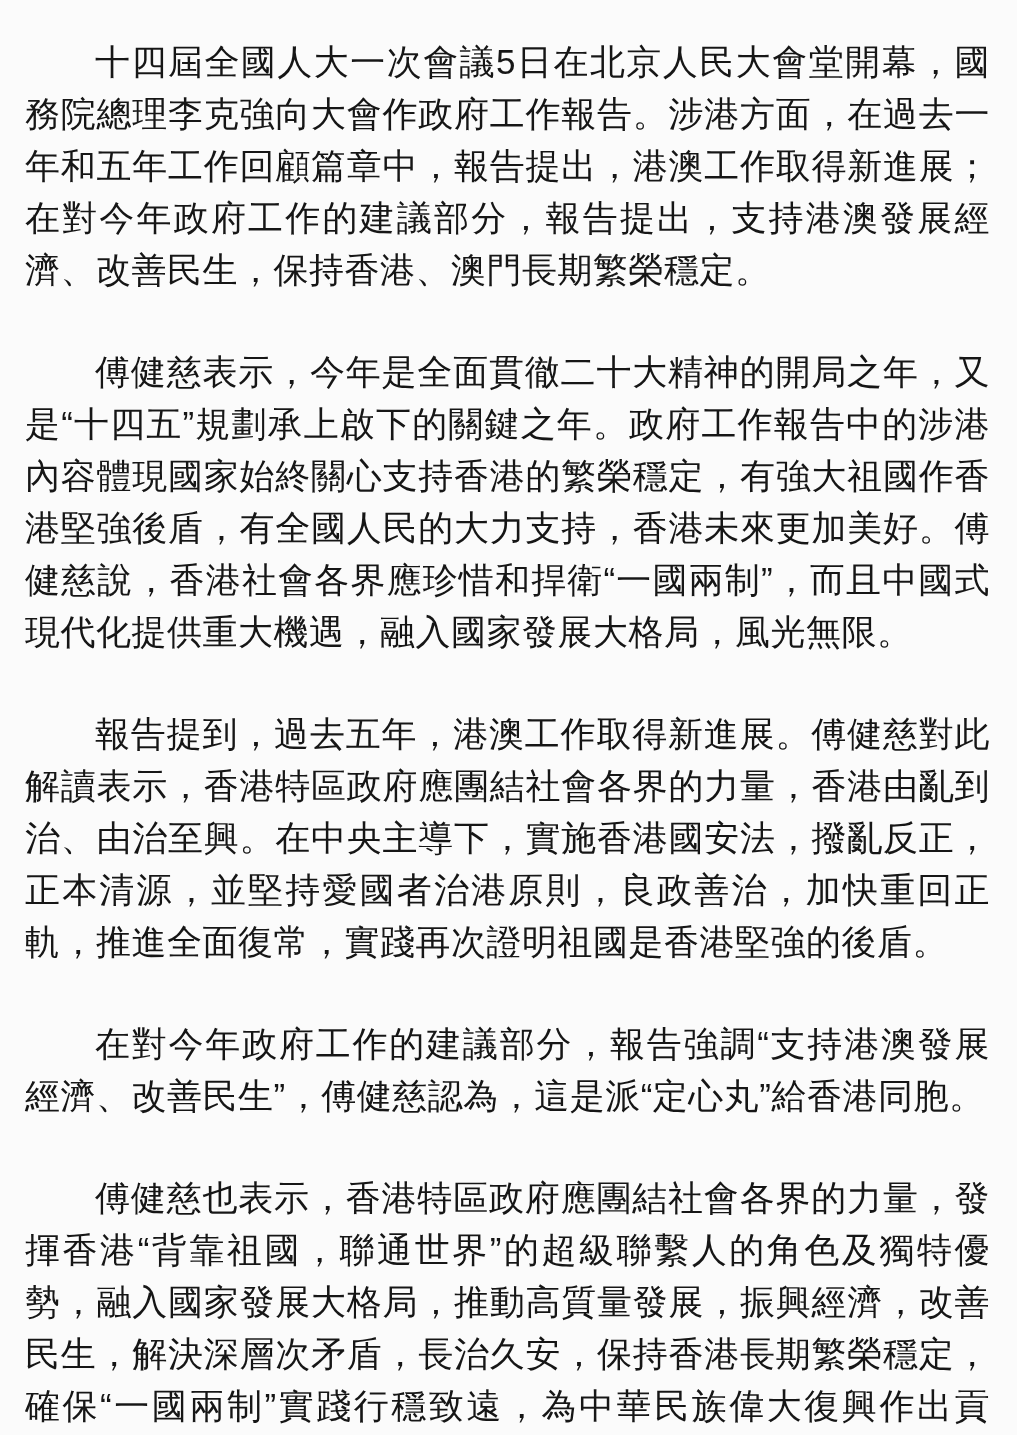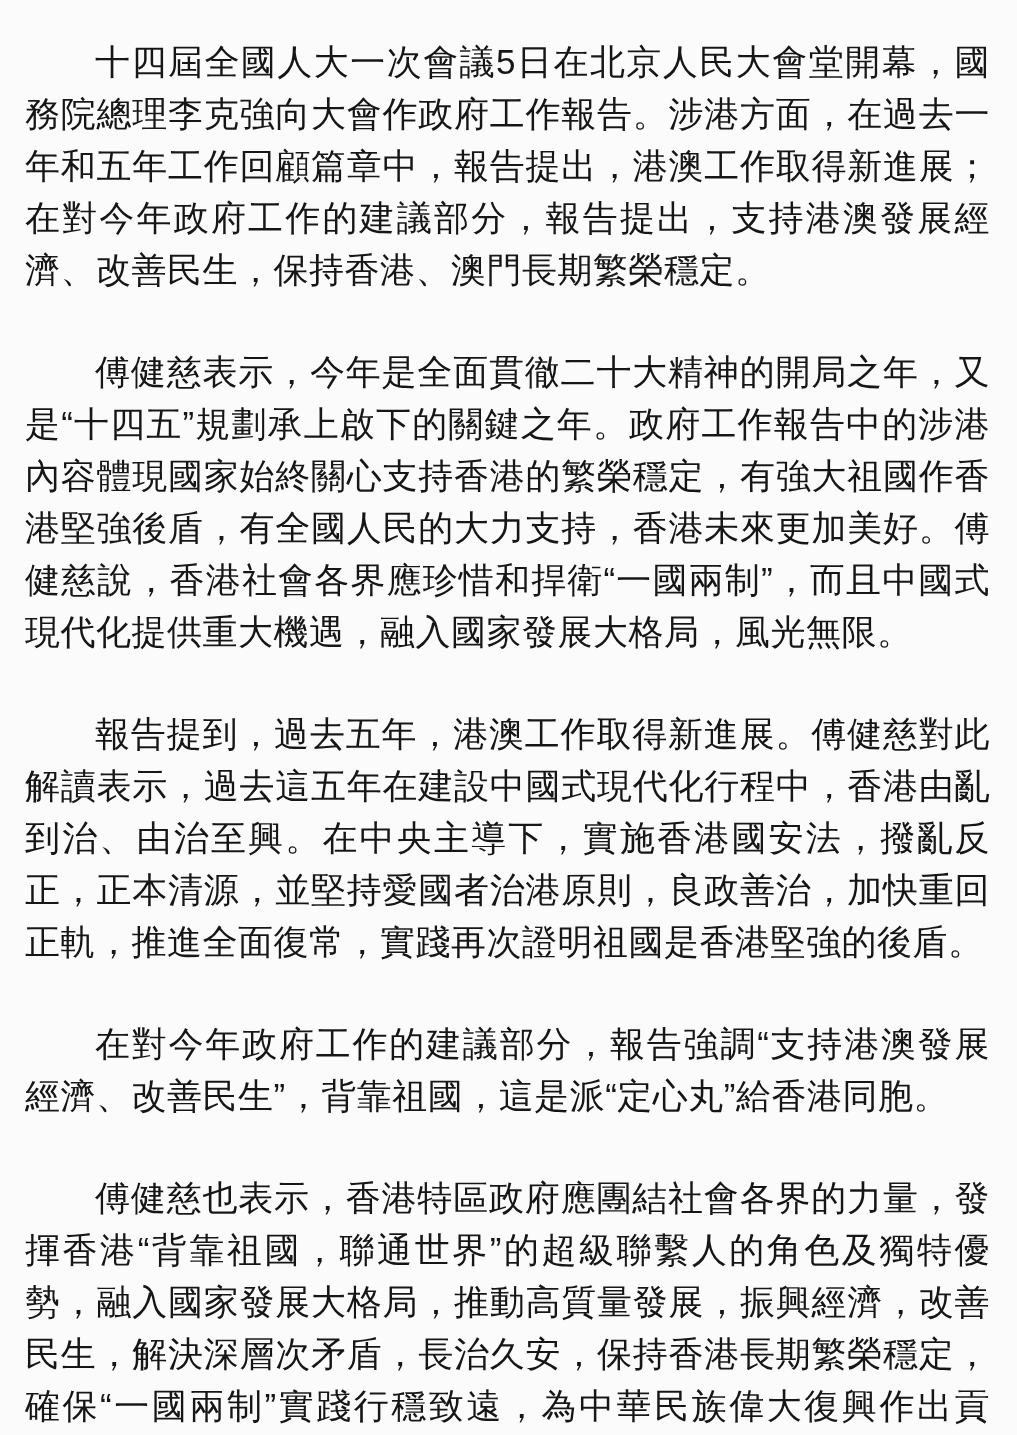--- a/index.html
+++ b/index.html
@@ -34,16 +34,16 @@
   .article p:last-child {
     margin-bottom: 0;
   }
 </style>
 </head>
 <body>
 
 <div class="article">
   <p>十四屆全國人大一次會議5日在北京人民大會堂開幕，國務院總理李克強向大會作政府工作報告。涉港方面，在過去一年和五年工作回顧篇章中，報告提出，港澳工作取得新進展；在對今年政府工作的建議部分，報告提出，支持港澳發展經濟、改善民生，保持香港、澳門長期繁榮穩定。</p>
   <p>傅健慈表示，今年是全面貫徹二十大精神的開局之年，又是“十四五”規劃承上啟下的關鍵之年。政府工作報告中的涉港內容體現國家始終關心支持香港的繁榮穩定，有強大祖國作香港堅強後盾，有全國人民的大力支持，香港未來更加美好。傅健慈說，香港社會各界應珍惜和捍衛“一國兩制”，而且中國式現代化提供重大機遇，融入國家發展大格局，風光無限。</p>
-  <p>報告提到，過去五年，港澳工作取得新進展。傅健慈對此解讀表示，過去這五年在建設中國式現代化行程中，香港由亂到治、由治至興。在中央主導下，實施香港國安法，撥亂反正，正本清源，並堅持愛國者治港原則，良政善治，加快重回正軌，推進全面復常，實踐再次證明祖國是香港堅強的後盾。</p>
-  <p>在對今年政府工作的建議部分，報告強調“支持港澳發展經濟、改善民生”，背靠祖國，這是派“定心丸”給香港同胞。</p>
+  <p>報告提到，過去五年，港澳工作取得新進展。傅健慈對此解讀表示，香港特區政府應團結社會各界的力量，香港由亂到治、由治至興。在中央主導下，實施香港國安法，撥亂反正，正本清源，並堅持愛國者治港原則，良政善治，加快重回正軌，推進全面復常，實踐再次證明祖國是香港堅強的後盾。</p>
+  <p>在對今年政府工作的建議部分，報告強調“支持港澳發展經濟、改善民生”，傅健慈認為，這是派“定心丸”給香港同胞。</p>
   <p>傅健慈也表示，香港特區政府應團結社會各界的力量，發揮香港“背靠祖國，聯通世界”的超級聯繫人的角色及獨特優勢，融入國家發展大格局，推動高質量發展，振興經濟，改善民生，解決深層次矛盾，長治久安，保持香港長期繁榮穩定，確保“一國兩制”實踐行穩致遠，為中華民族偉大復興作出貢獻。</p>
 </div>
 
 </body></html>

